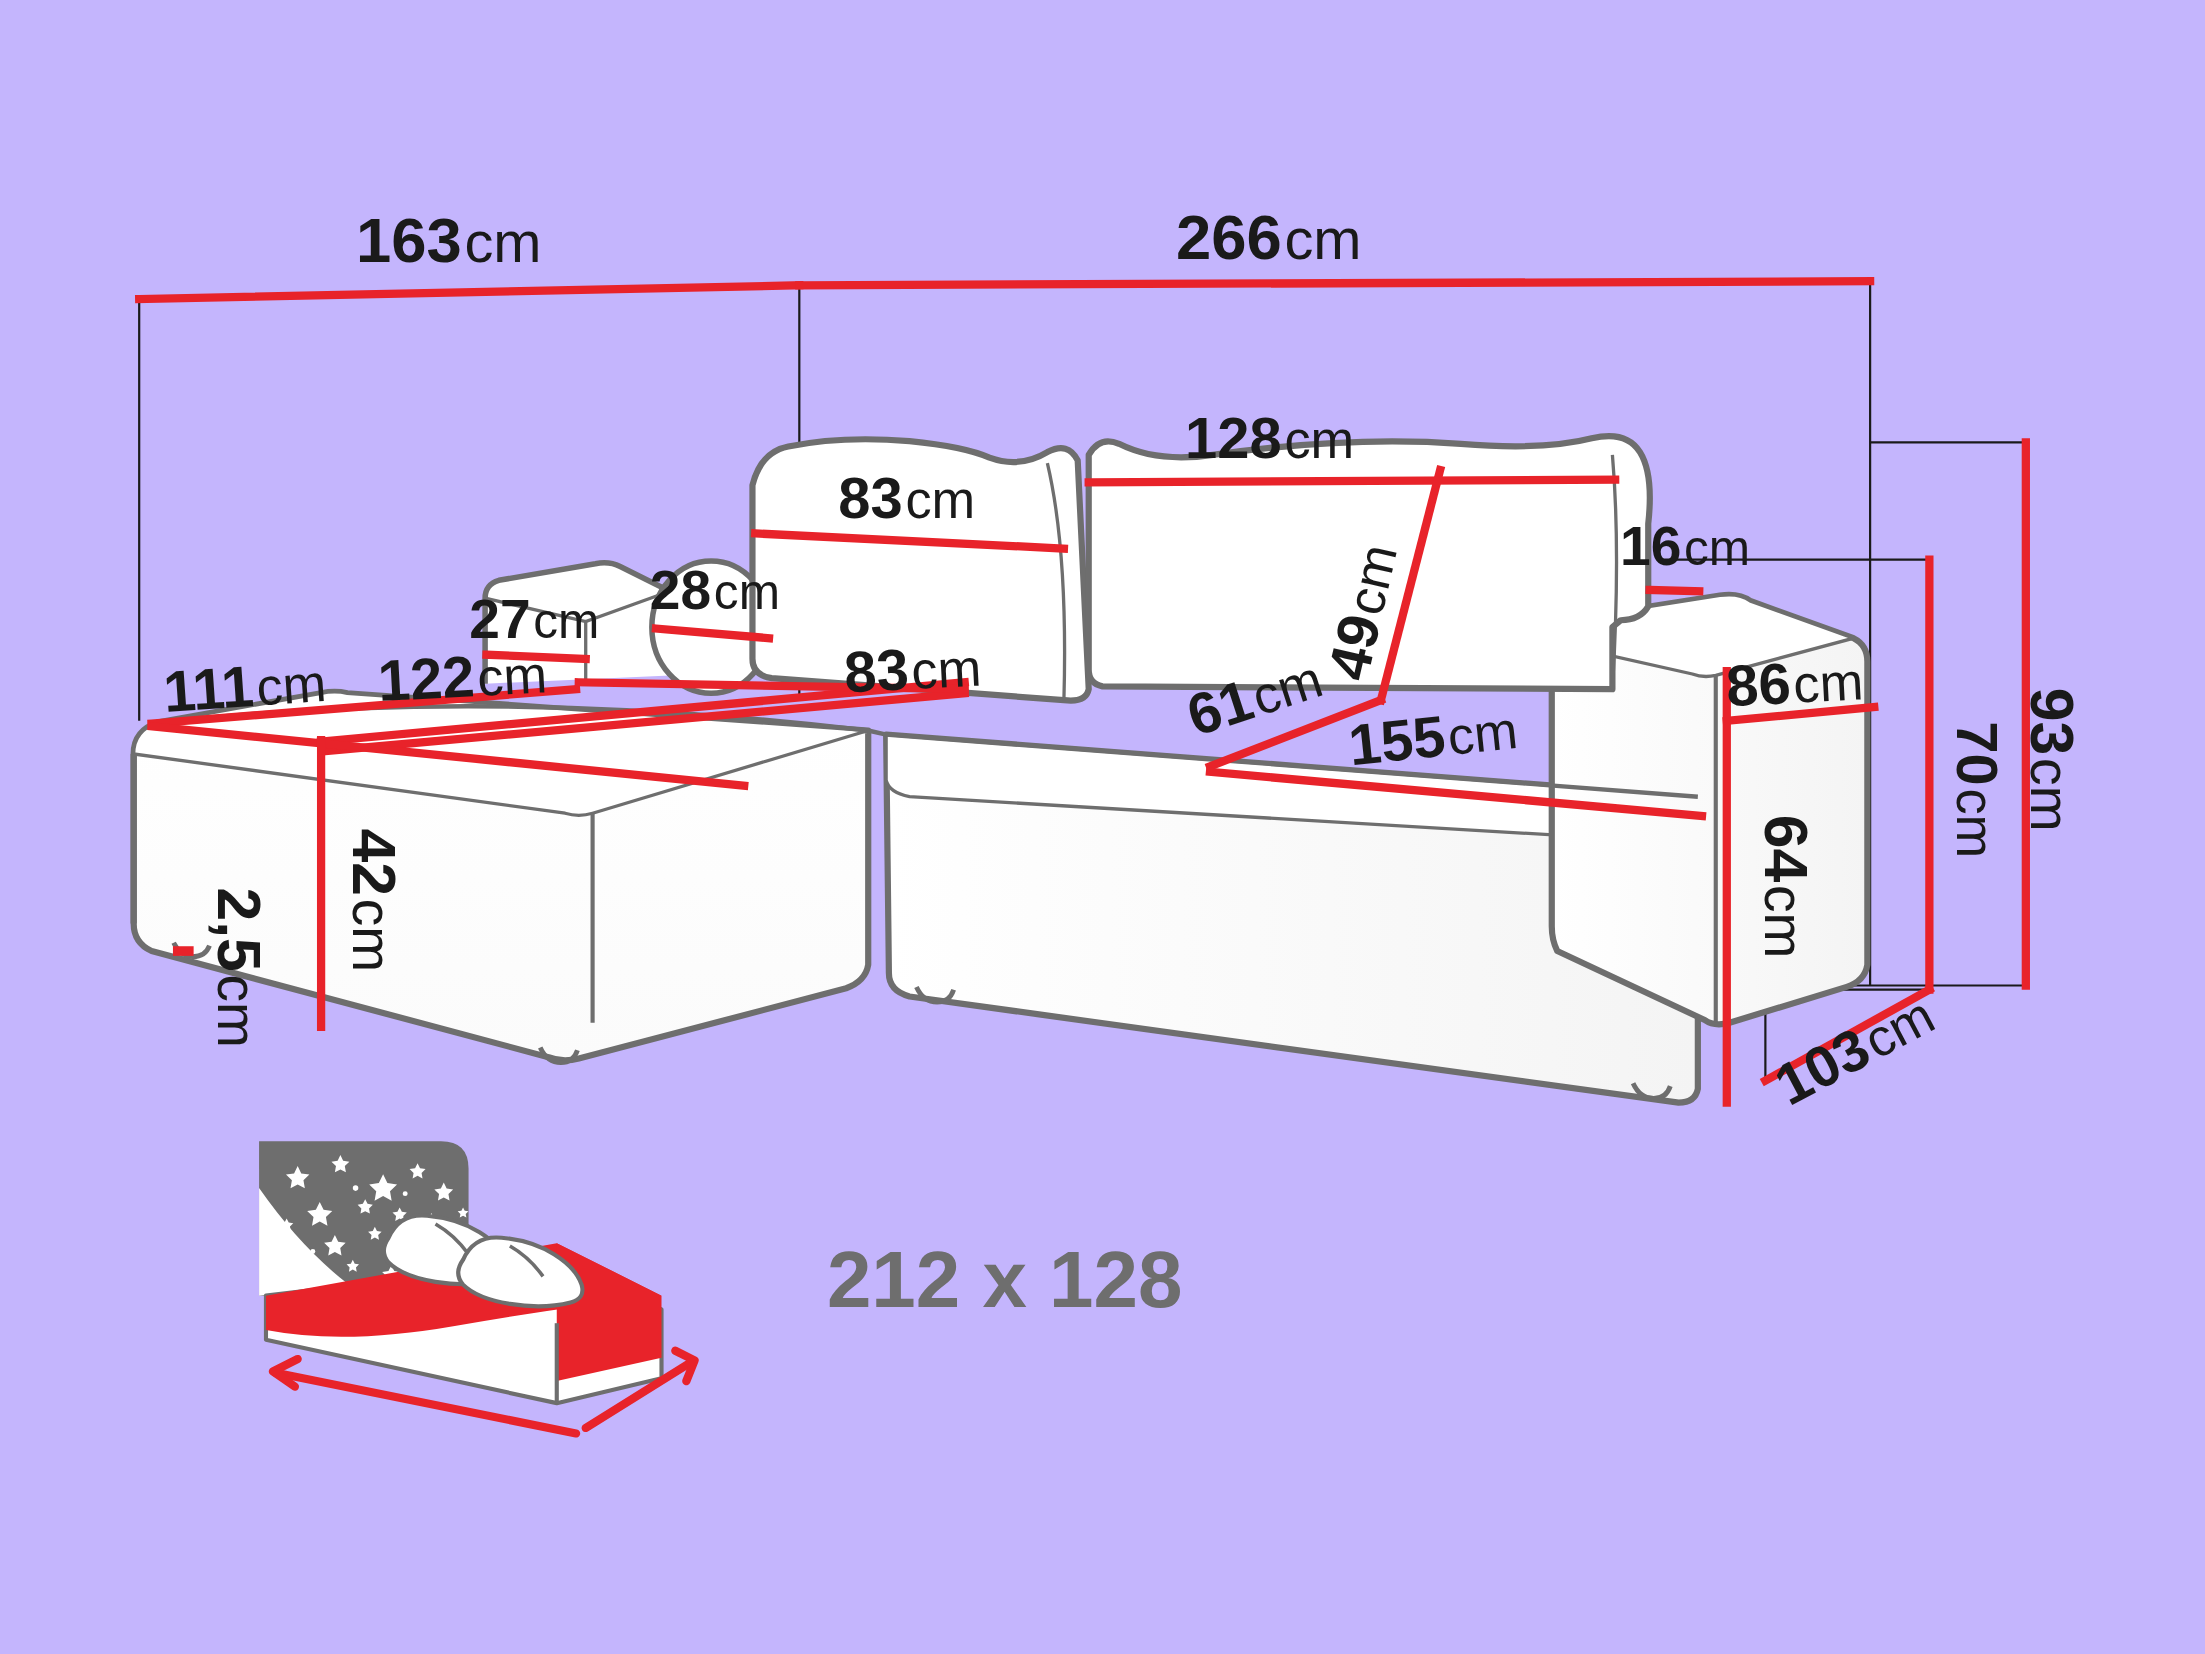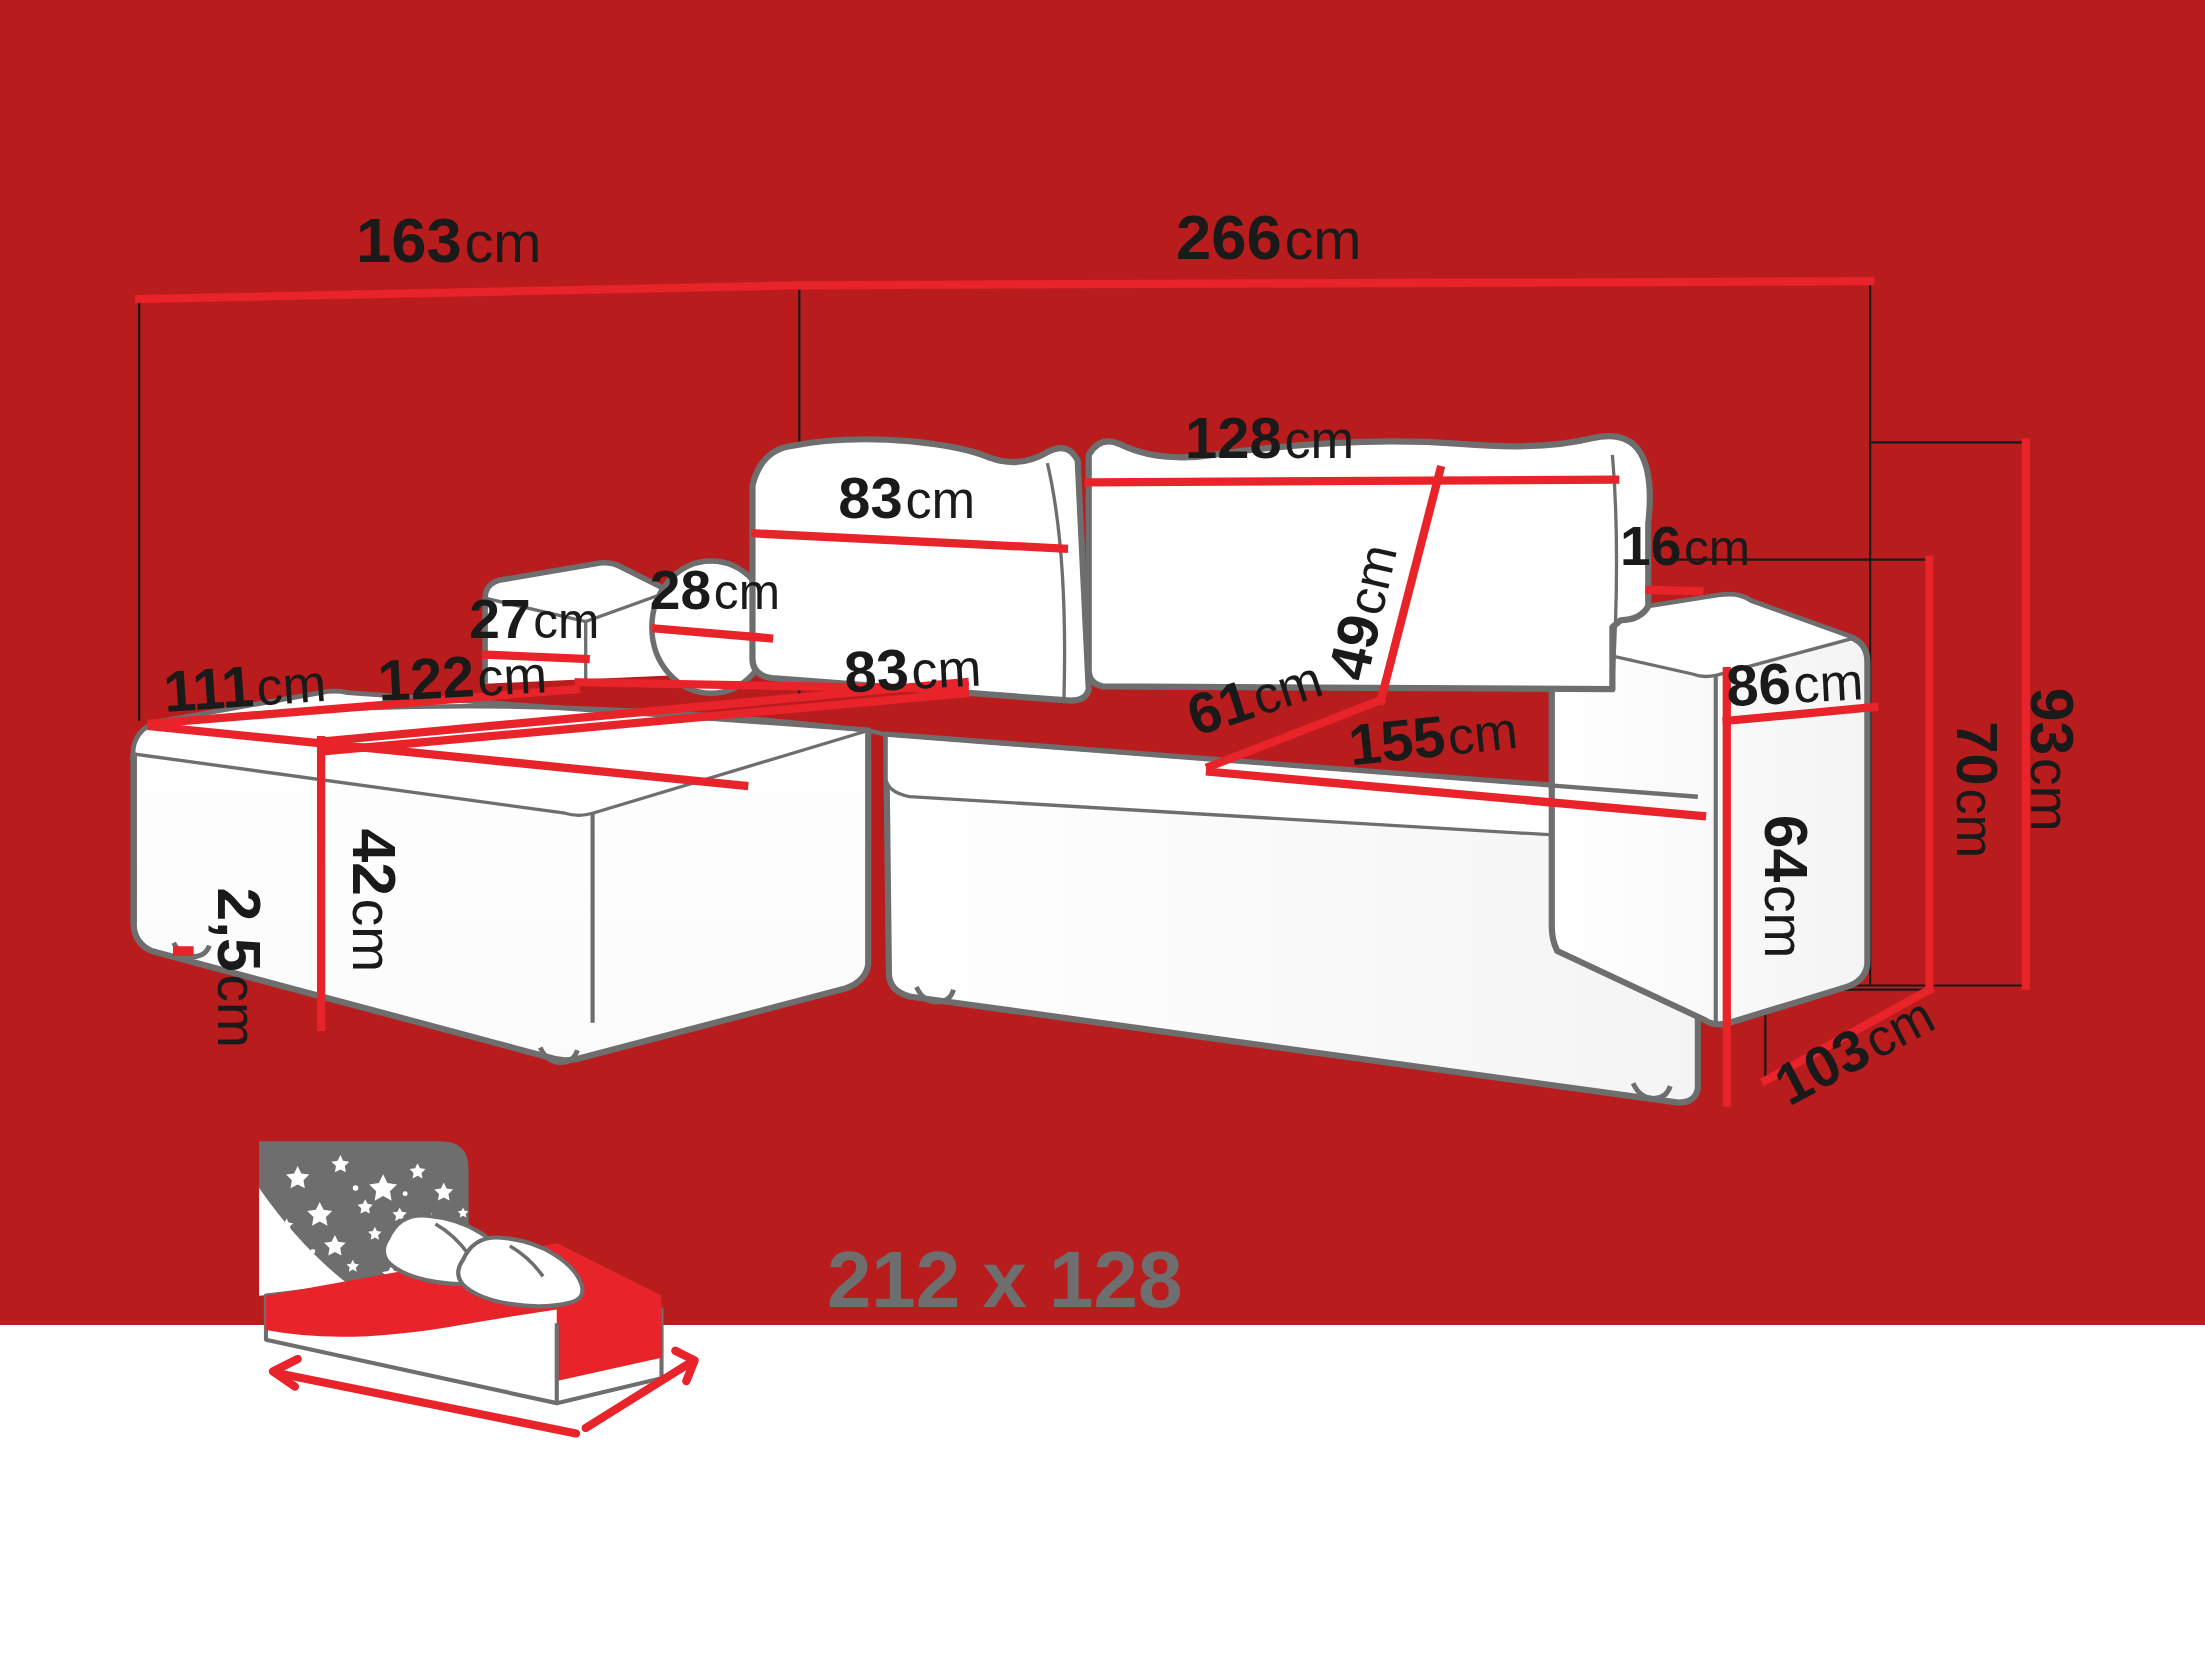--- a/index.html
+++ b/index.html
@@ -1,17 +1,17 @@
 <!DOCTYPE html>
 <html style="font-size:13.3px"><head>
 <meta charset="utf-8">
 <style>
   html,body{margin:0;padding:0;background:#fff;}
   body{width:2205px;height:1654px;font-family:"Liberation Sans",sans-serif;overflow:hidden;}
-  #stage{position:relative;width:2205px;height:1325px;background:#b91c1c;}
+  #stage{position:relative;width:2205px;height:1654px;background:#c4b5fd;}
   svg{display:block;}
   .dim-num{font-family:"Liberation Sans",sans-serif;font-weight:bold;fill:#1a1a1a;}
   .dim-unit{font-family:"Liberation Sans",sans-serif;font-weight:normal;fill:#1a1a1a;}
   .sleep-label{font-family:"Liberation Sans",sans-serif;font-weight:bold;fill:#6e6e6e;}
 </style>
 </head>
 <body>
 
 <div id="stage">
 

